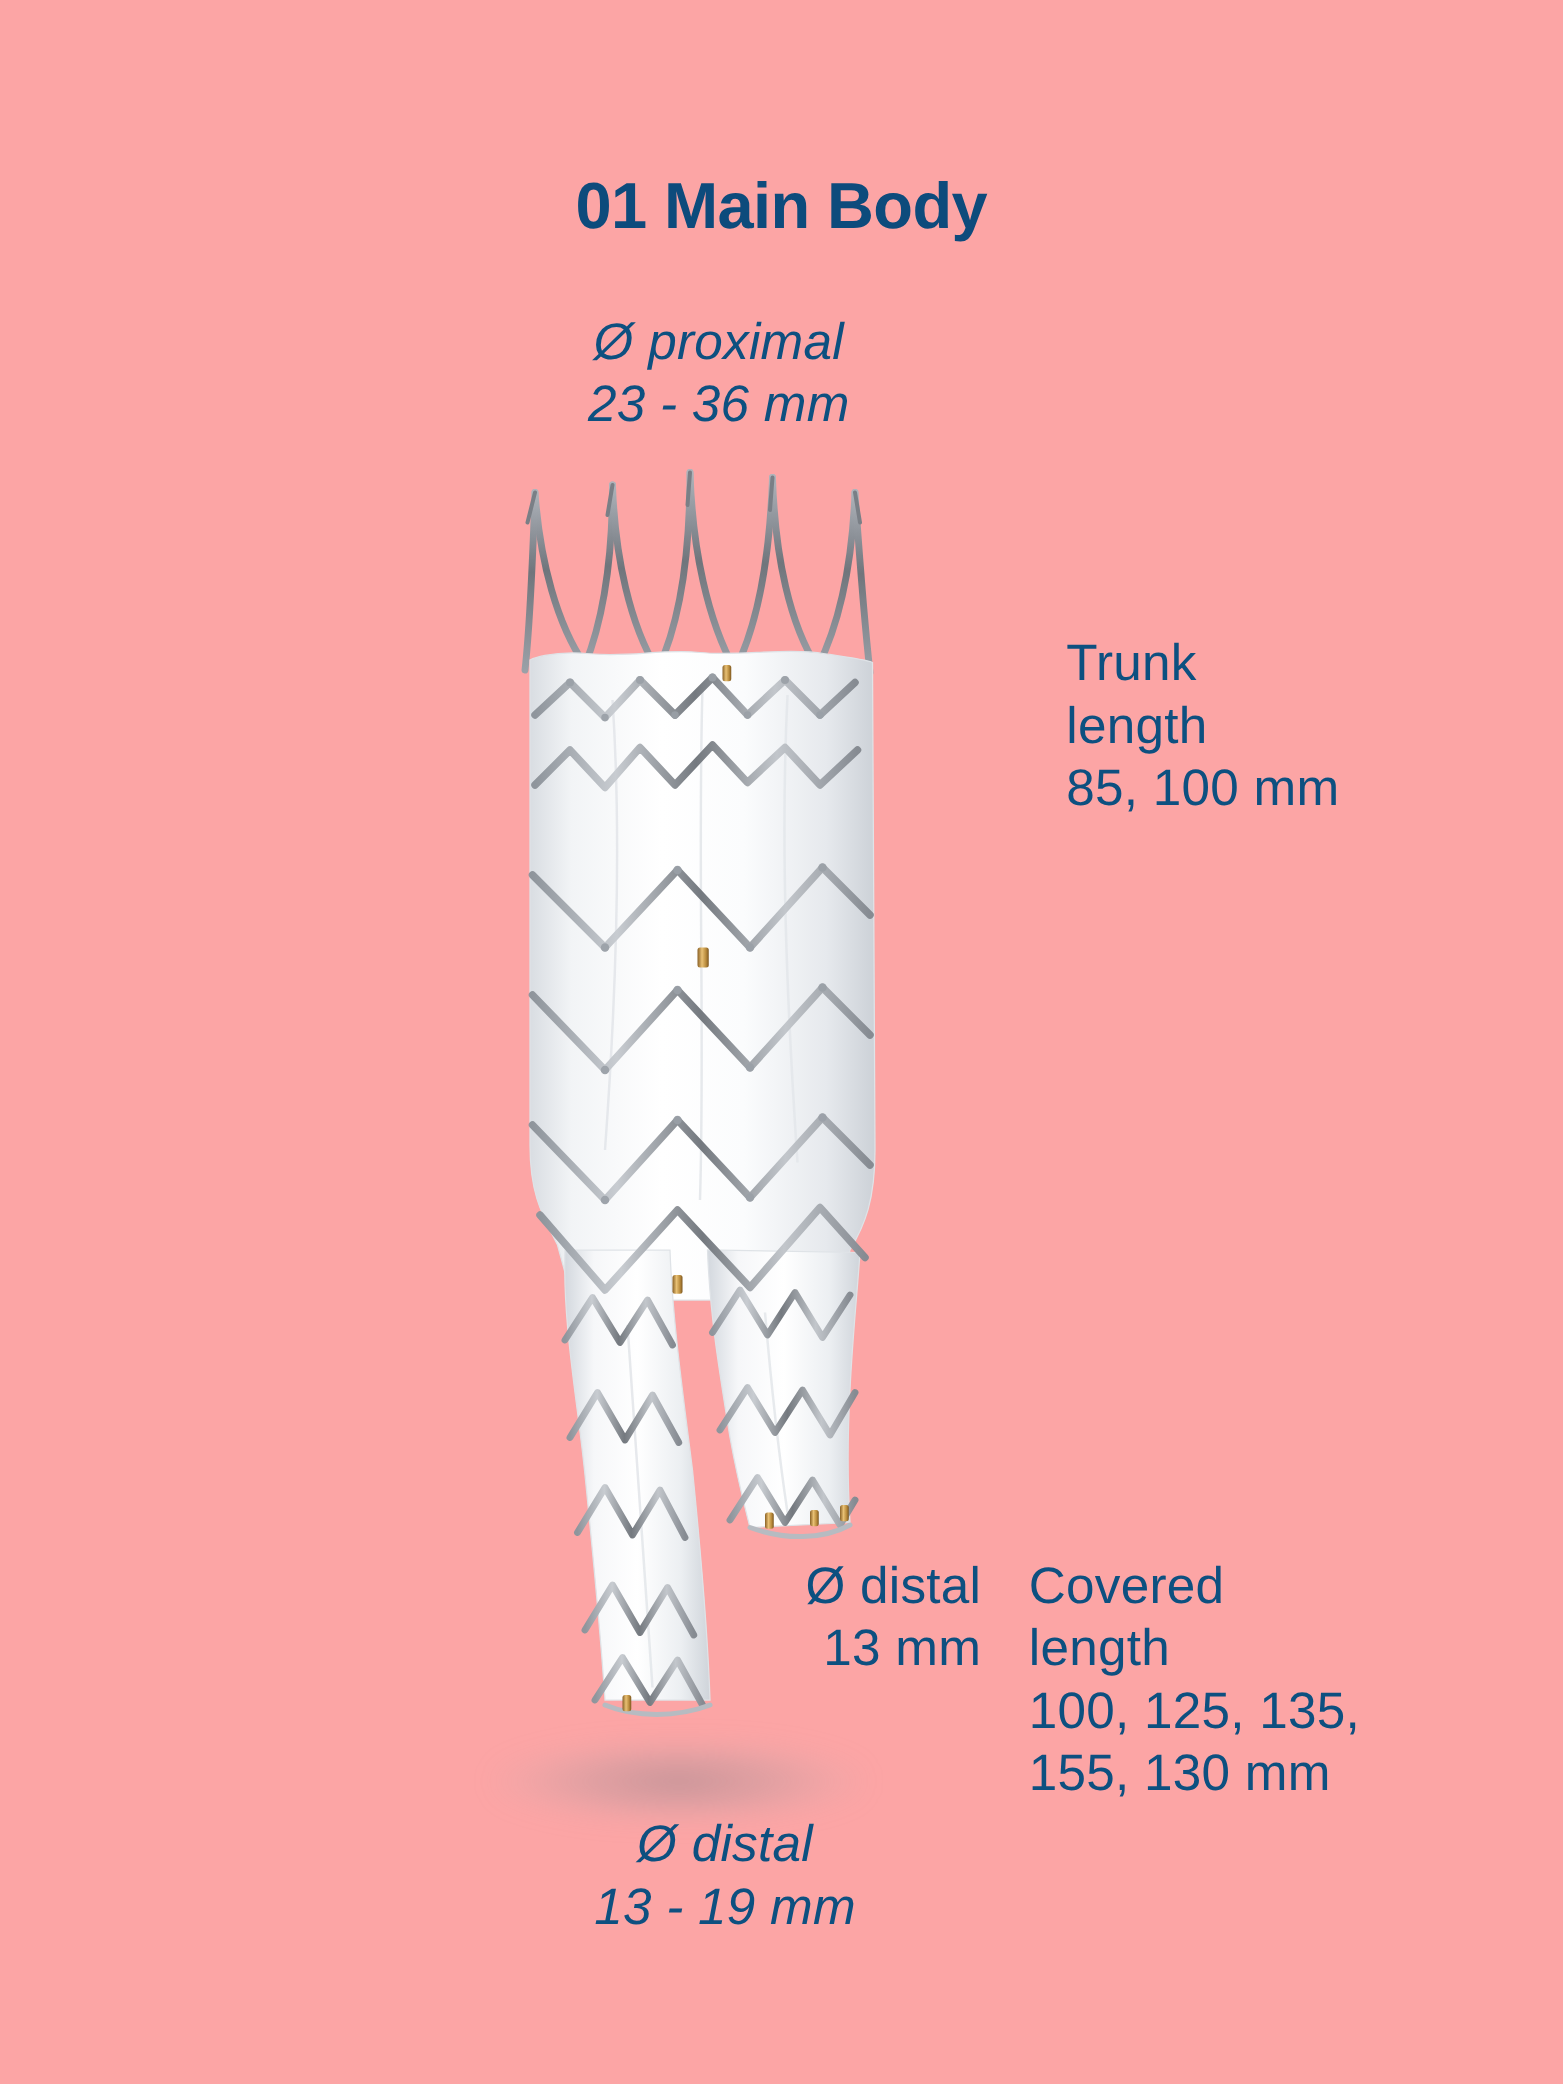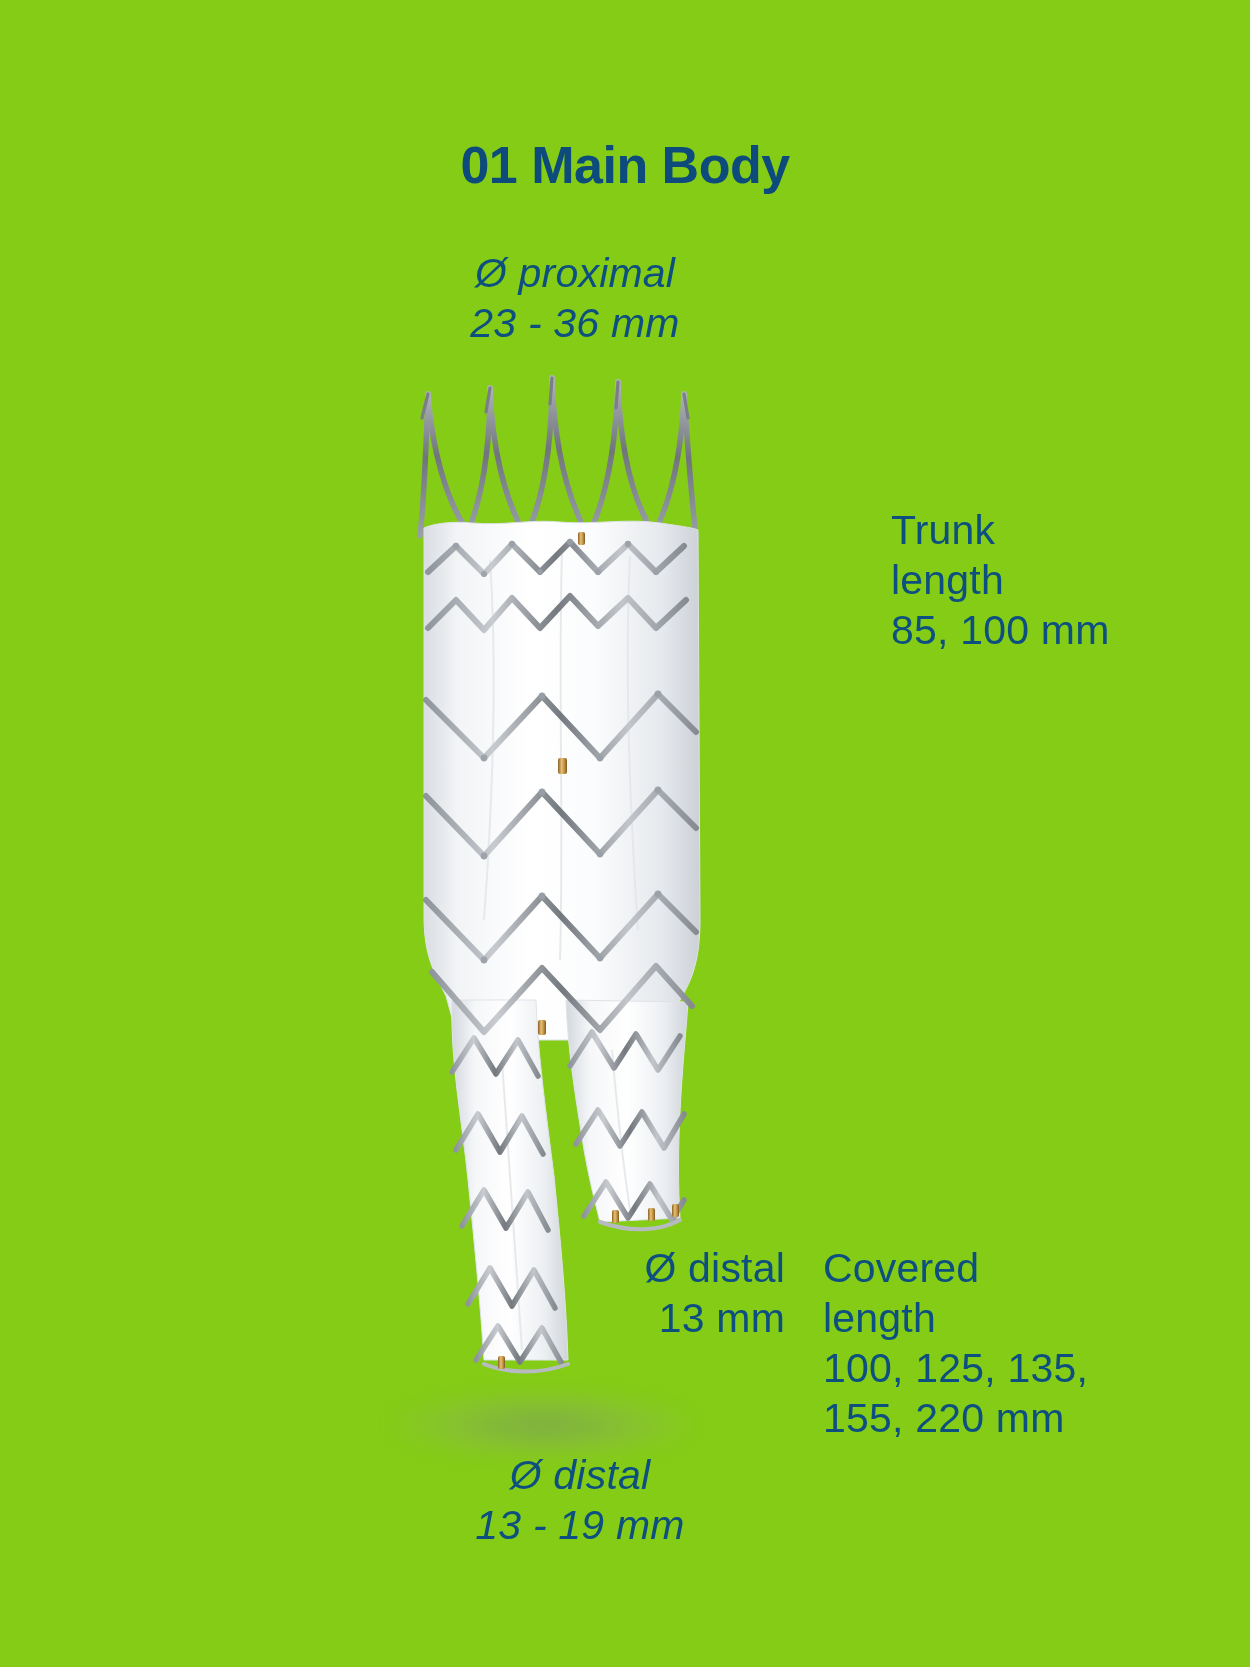--- a/index.html
+++ b/index.html
@@ -8,21 +8,21 @@
     background: #ffffff;
   }
   body {
     font-family: "Liberation Sans", sans-serif;
     -webkit-font-smoothing: antialiased;
   }
   #page {
     position: relative;
     width: 1250px;
     height: 1667px;
-    background: #84cc16;
+    background: #fca5a5;
     overflow: hidden;
   }
 
   
   .title {
     position: absolute;
     left: 0;
     top: 138px;
     width: 1250px;
     text-align: center;
@@ -39,21 +39,21 @@
     font-weight: 400;
     line-height: 1.22;
     letter-spacing: 0.2px;
     white-space: pre-line;
   }
   .label.c { text-align: center; font-style: italic; }
   .label.r { text-align: right; }
   .label.l { text-align: left; }
 
   #lbl-proximal { left: 325px; top: 248px; width: 500px; }
-  #lbl-trunk    { left: 853px; top: 505px; width: 330px; margin-left: 38px; }
+  #lbl-trunk    { left: 853px; top: 505px; width: 330px; }
   #lbl-dist-13  { left: 485px; top: 1243px; width: 300px; }
   #lbl-covered  { left: 823px; top: 1243px; width: 340px; }
   #lbl-dist-19  { left: 330px; top: 1450px; width: 500px; }
 
   
   #device {
     position: absolute;
     left: 380px;
     top: 360px;
     width: 380px;
@@ -261,18 +261,18 @@
   <div class="label l" id="lbl-trunk">Trunk
 length
 85, 100 mm</div>
 
   <div class="label r" id="lbl-dist-13">Ø distal
 13 mm</div>
 
   <div class="label l" id="lbl-covered">Covered
 length
 100, 125, 135,
-155, 220 mm</div>
+155, 130 mm</div>
 
   <div class="label c" id="lbl-dist-19">Ø distal
 13 - 19 mm</div>
 
 </div>
 
 </body></html>

